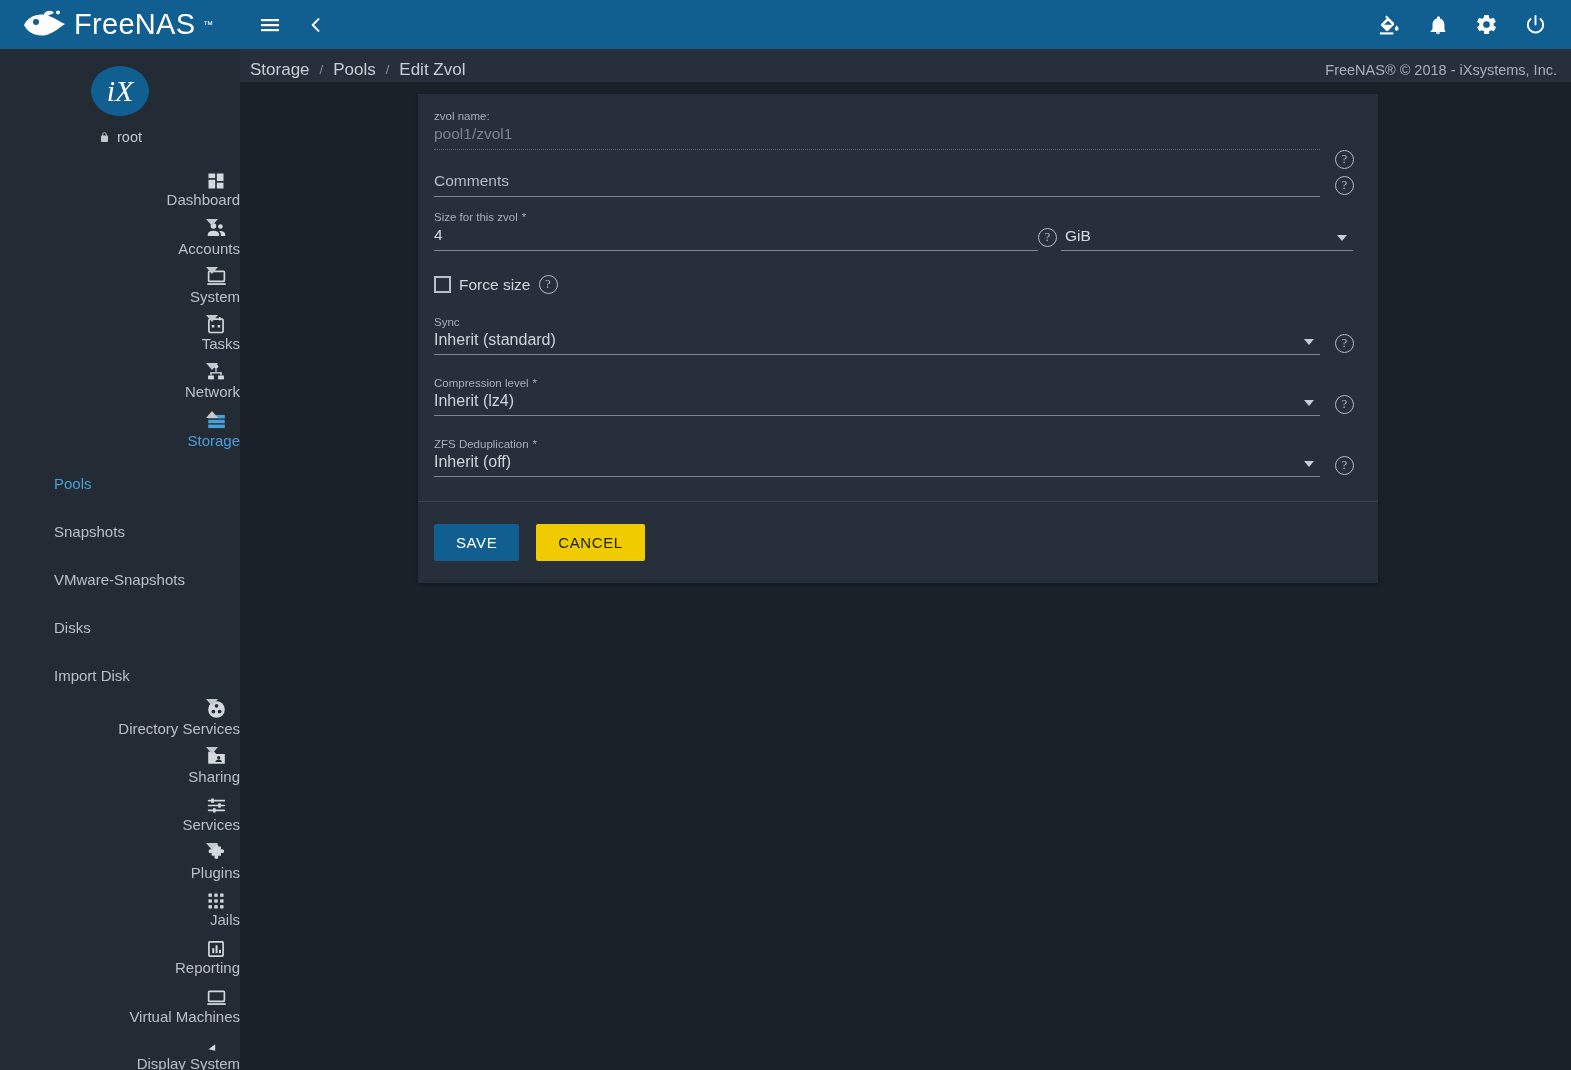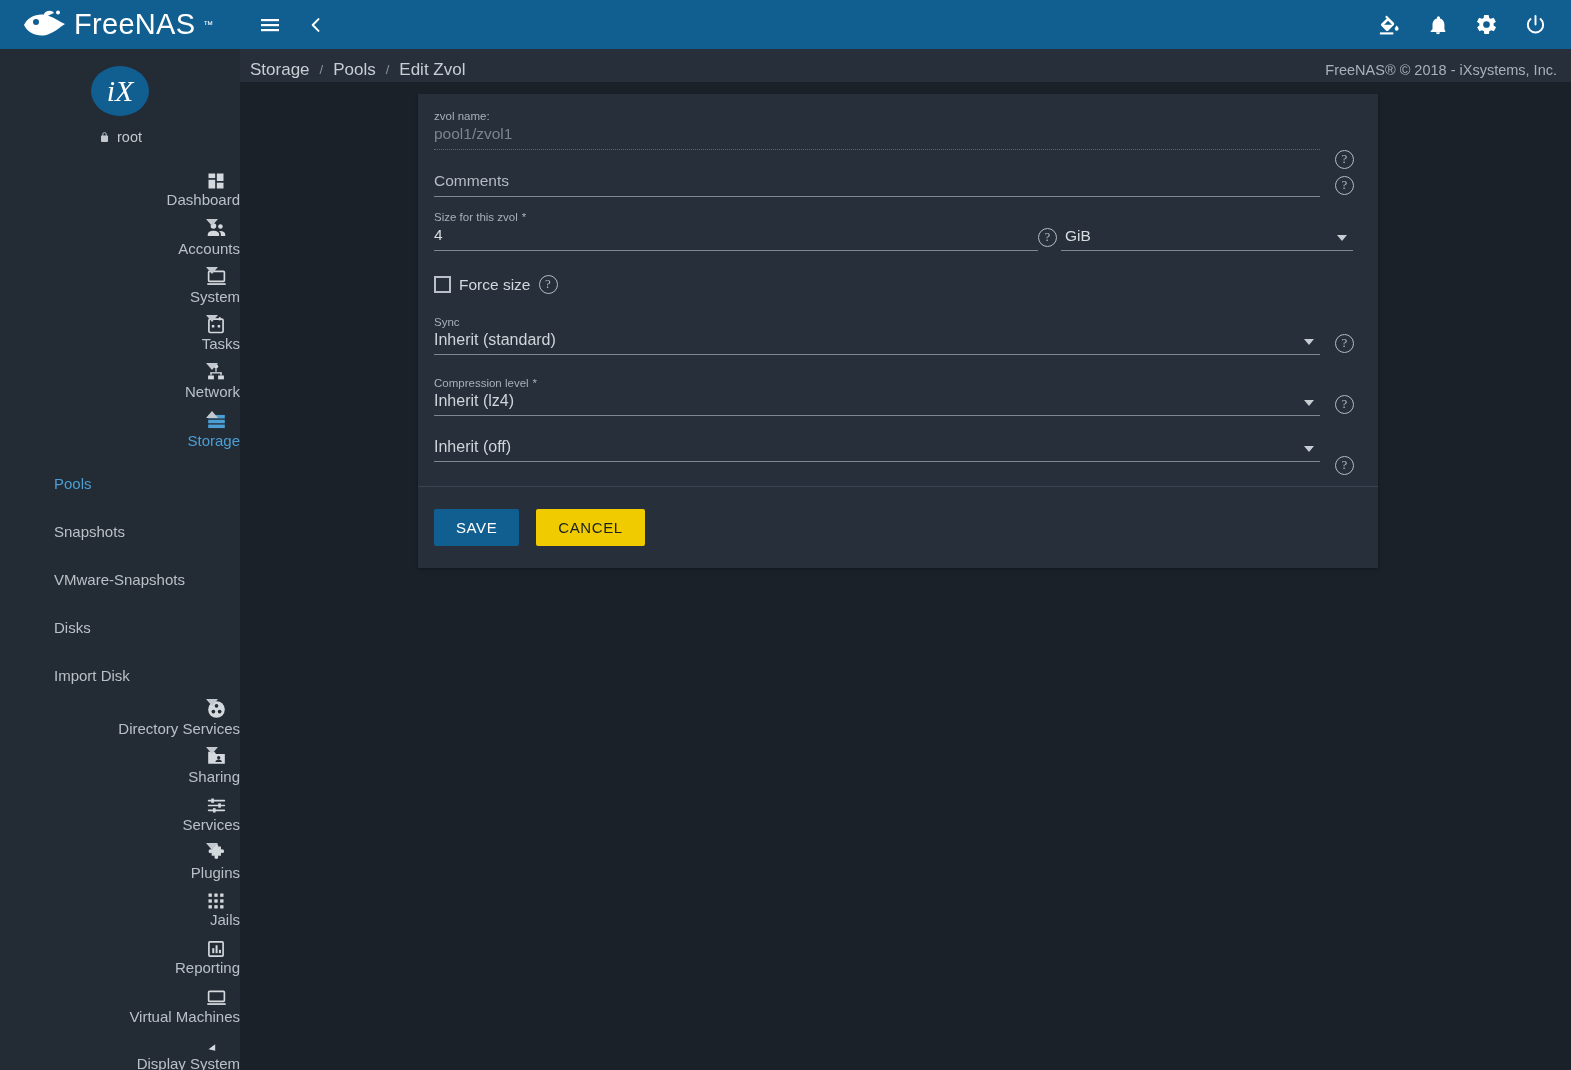--- a/index.html
+++ b/index.html
@@ -515,20 +515,23 @@
           <div class="sel-wrap">
             <select class="sel">
               <option>Inherit (lz4)</option>
             </select>
             <span class="sel-arrow"></span>
           </div>
           <span class="help" style="top:18px;">?</span>
         </div>
 
         <div class="sel-row">
+          <span class="lbl">
+            <span>ZFS Deduplication</span><span class="req">*</span>
+          </span>
           <div class="sel-wrap">
             <select class="sel">
               <option>Inherit (off)</option>
             </select>
             <span class="sel-arrow"></span>
           </div>
           <span class="help" style="top:18px;">?</span>
         </div>
 
       </div>

